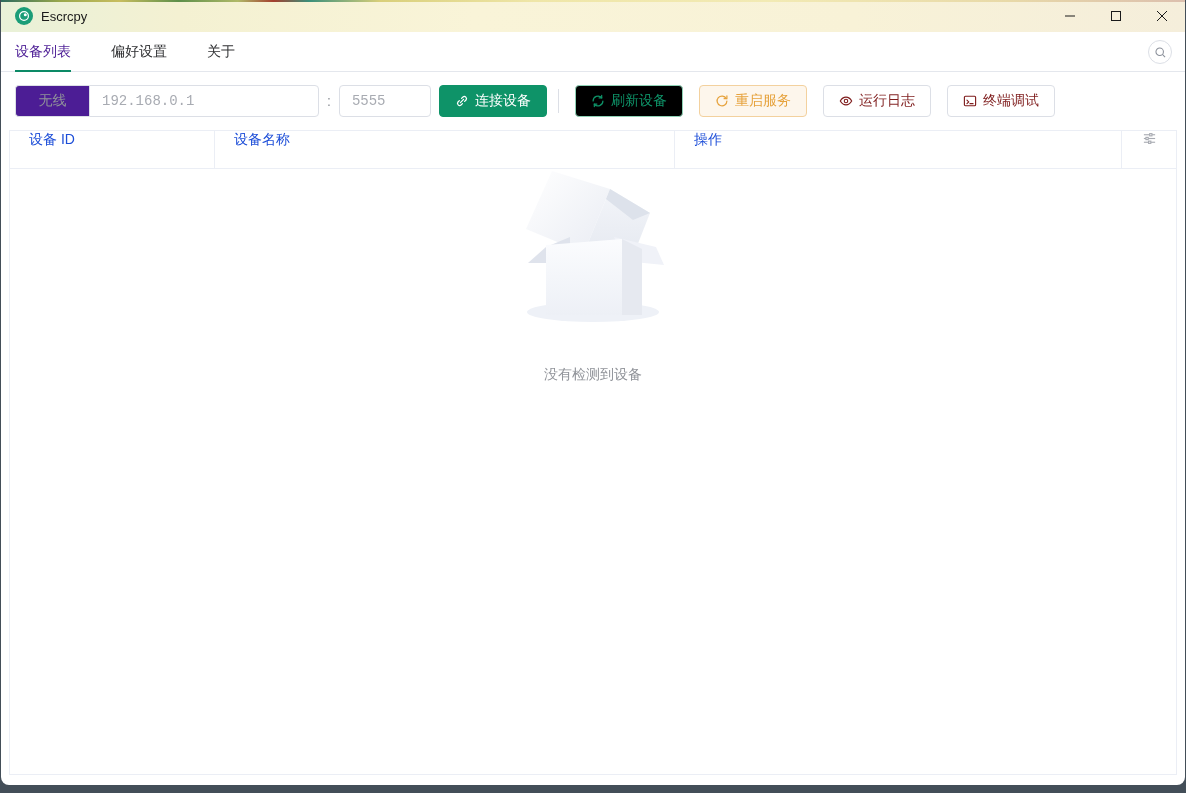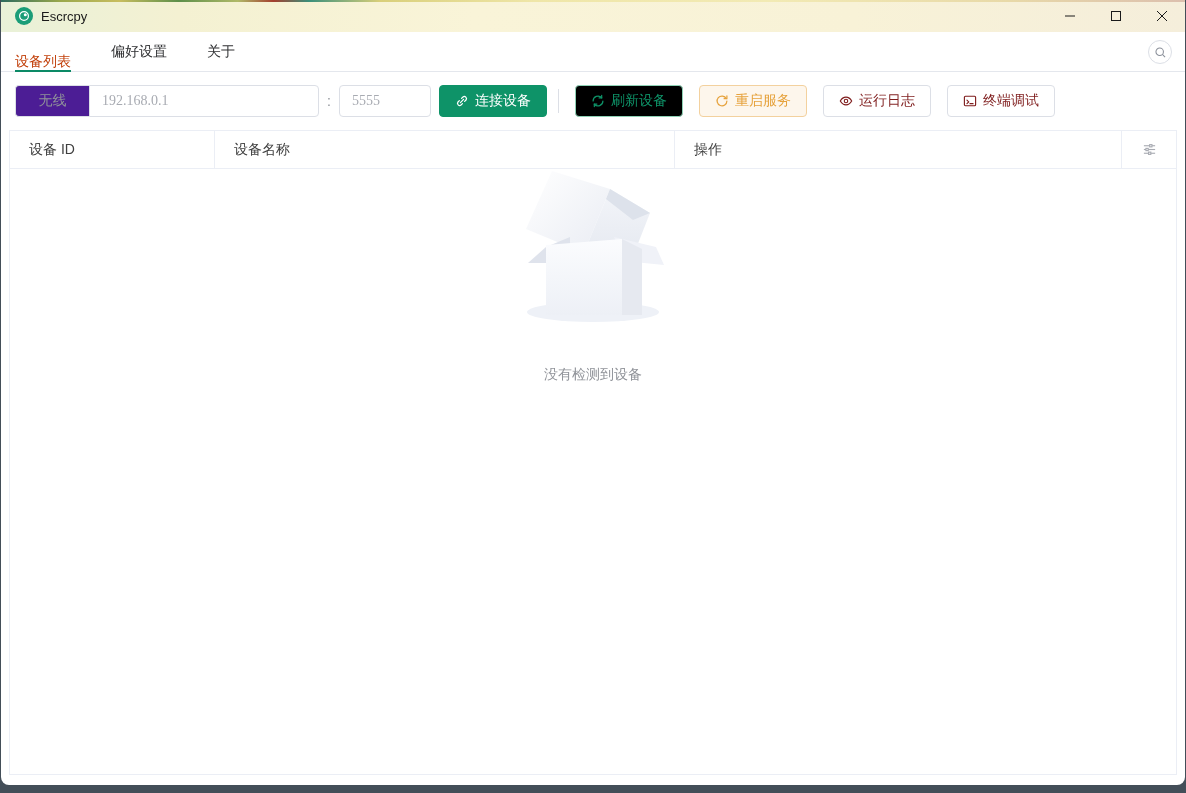--- a/index.html
+++ b/index.html
@@ -20,55 +20,55 @@
   .win-title { font-size:13px; color:#1a1a1a; }
   .win-controls { margin-left:auto; display:flex; height:100%; }
   .win-btn { width:46px; height:100%; border:none; background:transparent; display:flex;
              align-items:center; justify-content:center; color:#1a1a1a; cursor:default; }
 
   
   .tabbar { height:40px; flex:0 0 40px; border-bottom:1px solid #e4e7ed; display:flex;
             align-items:stretch; padding:0 14px; position:relative; }
   .tab { display:flex; align-items:center; margin-right:40px; font-size:14px; color:#303133;
          position:relative; cursor:pointer; }
-  .tab.active { color:#c2410c;align-items:flex-end; }
+  .tab.active { color:#4c1d95; }
   .tab.active::after { content:""; position:absolute; left:0; right:0; bottom:-1px; height:2px;
          background:#0c8a66; }
   .search-btn { position:absolute; right:13px; top:8px; width:24px; height:24px; border-radius:50%;
          border:1px solid #dcdfe6; background:#fff; color:#8a8f99; display:flex;
          align-items:center; justify-content:center; }
 
   
   .toolbar { flex:0 0 58px; display:flex; align-items:center; padding:0 14px; }
   .input-group { display:flex; height:32px; width:304px; }
   .prepend { width:74px; background:#4c1d95; border:1px solid #dcdfe6; border-right:none;
              border-radius:4px 0 0 4px; color:#909399; font-size:14px; display:flex;
              align-items:center; justify-content:center; }
   input { height:32px; border:1px solid #dcdfe6; border-radius:4px; font-size:14px;
-          color:#606266; padding:0 12px; outline:none; font-family:Liberation Serif, serif; }
+          color:#606266; padding:0 12px; outline:none; font-family:Liberation Mono, monospace; }
   input::placeholder { color:#a8abb2; }
   .ip-input { flex:1; border-radius:0 4px 4px 0; min-width:0; }
   .colon { color:#909399; font-size:14px; margin:0 8px; }
   .port-input { width:92px; }
   .btn { height:32px; border-radius:4px; font-size:14px; display:inline-flex; align-items:center;
          justify-content:center; gap:6px; padding:0 15px; border:1px solid #dcdfe6;
          background:#fff; color:#7f1d1d; cursor:pointer; white-space:nowrap; font-family:inherit; }
   .btn .ic { display:flex; align-items:center; }
   .btn.primary { background:#0e9368; border-color:#0e9368; color:#fff; margin-left:8px; }
   .btn.plain-success { background:#000000; border-color:#8fd2b6; color:#0e9368; }
   .btn.plain-warning { background:#fdf6ec; border-color:#f3d19e; color:#e6a23c; }
   .btn + .btn { margin-left:16px; }
   .v-divider { width:1px; height:24px; background:#dcdfe6; margin:0 16px 0 11px; }
 
   
   .table { flex:1; margin:0 8px 10px; border:1px solid #ebeef5; display:flex; flex-direction:column;
            min-height:0; }
   .thead { flex:0 0 38px; display:flex; border-bottom:1px solid #ebeef5; }
-  .th { display:flex; align-items:center; padding-left:19px; font-size:14px; font-weight:500;
-        color:#404040; border-right:1px solid #ebeef5; }
+  .th { display:flex; align-items:flex-start; padding-left:19px; font-size:14px; font-weight:500;
+        color:#1d4ed8; border-right:1px solid #ebeef5; }
   .th.c1 { width:205px; }
   .th.c2 { width:460px; }
   .th.c3 { width:447px; }
   .th.c4 { flex:1; border-right:none; justify-content:center; padding-left:0; }
   .col-settings-btn { border:none; background:transparent; color:#a8abb2; display:flex;
         align-items:center; cursor:pointer; }
   .tbody { flex:1; display:flex; justify-content:center; }
   .empty { display:flex; flex-direction:column; align-items:center; }
   .empty-text { margin-top:42px; font-size:14px; color:#909399; }
 </style>

